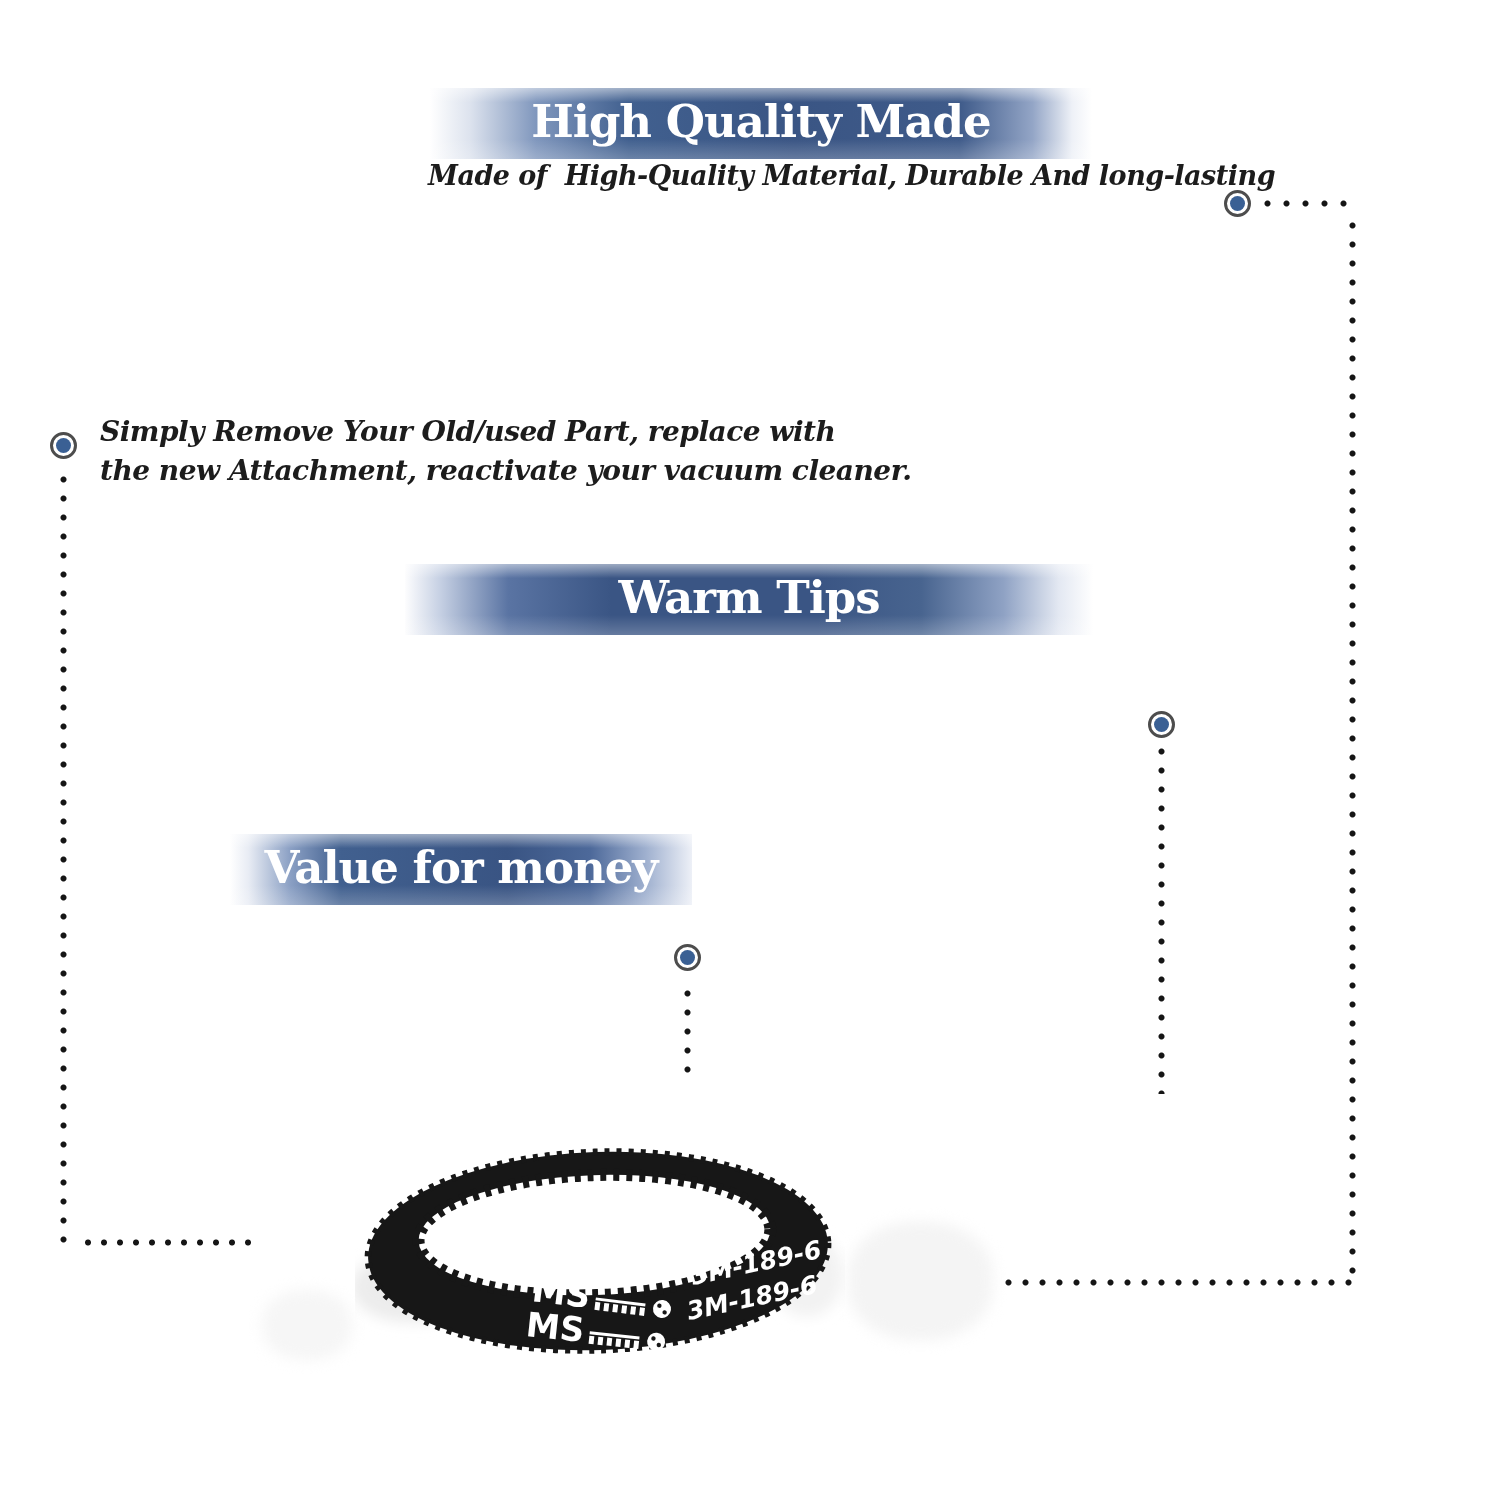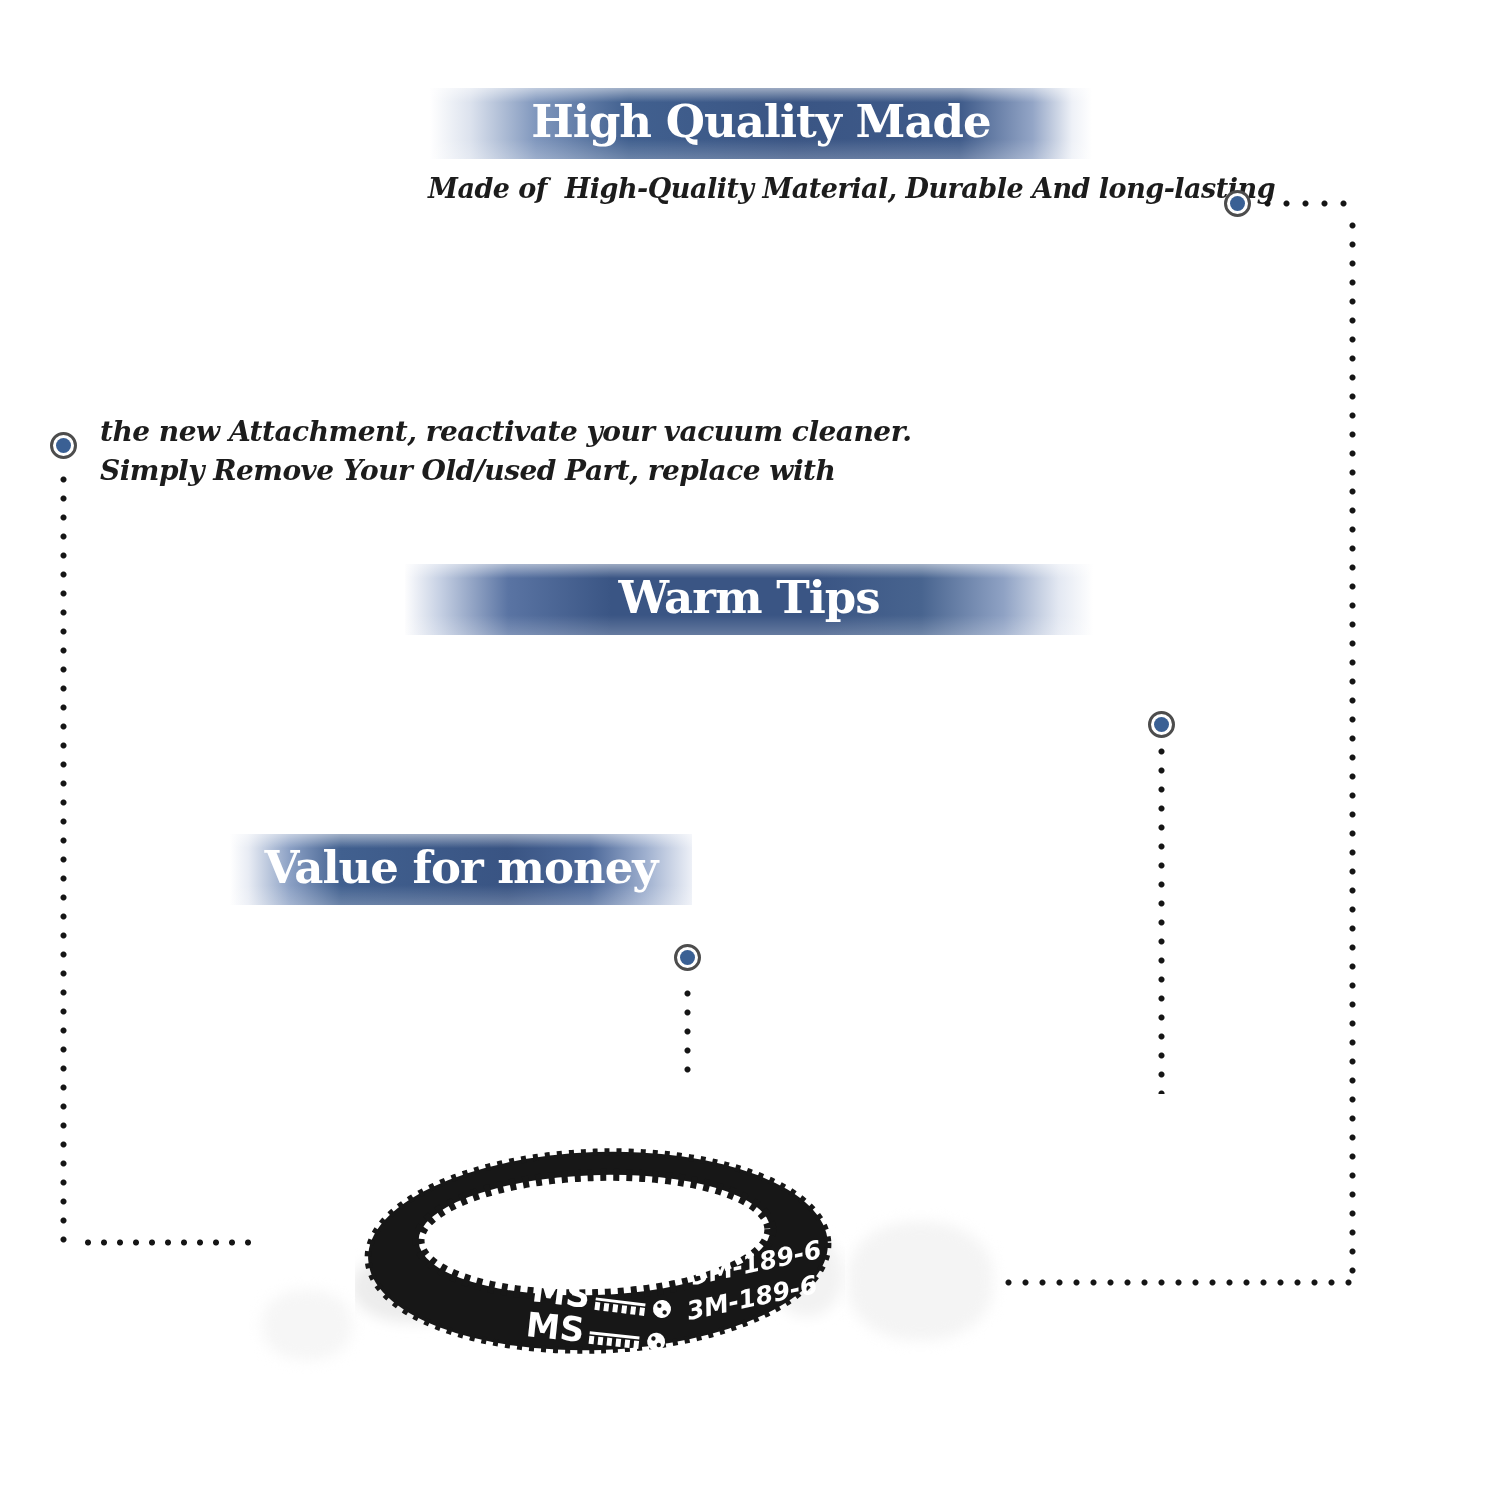--- a/index.html
+++ b/index.html
@@ -26,21 +26,21 @@
     background:linear-gradient(90deg,#f2f4f9 0%,#7c94ba 8%,#41608f 18%,#395483 55%,#5d76a4 75%,#aebddb 88%,#eceff6 96%,#fdfdfe 100%);}
   .banner-3{left:405px;top:564px;width:688px;
     background:linear-gradient(90deg,#fdfdfe 0%,#c7d1e4 5%,#5a74a3 15%,#3a5584 30%,#3a5584 60%,#48648f 75%,#8fa2c4 87%,#e3e8f2 95%,#ffffff 100%);}
   .banner-4{left:230px;top:834px;width:462px;
     background:linear-gradient(90deg,#ffffff 0%,#e8ecf4 4%,#8ba0c4 13%,#41608f 24%,#395483 60%,#4d699a 78%,#9fb0cf 90%,#edf0f7 100%);}
 
   
   .para{position:absolute;color:#1c1c1c;font-weight:700;font-style:italic;
         font-size:27px;letter-spacing:-0.5px;}
   .para .line{display:block;white-space:pre;}
-  .para-1{left:428px;top:166px;line-height:46px;}
+  .para-1{left:428px;top:153px;line-height:46px;}
   .para-2{left:100px;top:412px;line-height:39px;font-size:28px;}
   .para-3{left:406px;top:640px;line-height:38px;}
   .para-3 .line + .line{padding-left:8px;}
   .para-4{left:237px;top:876px;line-height:40px;}
 
   
   .marker{position:absolute;width:27px;height:27px;box-sizing:border-box;
     border:3.5px solid #4d4d4d;border-radius:50%;background:#ffffff;}
   .marker .marker-dot{position:absolute;inset:3px;border-radius:50%;background:#3a6094;}
   .marker-1{left:1224px;top:190px;}
@@ -77,22 +77,22 @@
 <div class="canvas">
 
   <div class="banner banner-1">
     <span class="title">High Quality Made</span>
   </div>
   <div class="para para-1">
     <span class="line">Made of  High-Quality Material, Durable And long-lasting</span>
   </div>
 
   <div class="para para-2">
+    <span class="line">Simply Remove Your Old/used Part, replace with</span>
     <span class="line">the new Attachment, reactivate your vacuum cleaner.</span>
-    <span class="line">Simply Remove Your Old/used Part, replace with</span>
   </div>
 
   <div class="banner banner-3">
     <span class="title">Warm Tips</span>
   </div>
   <div class="para para-3">
   </div>
 
   <div class="banner banner-4">
     <span class="title">Value for money</span>

